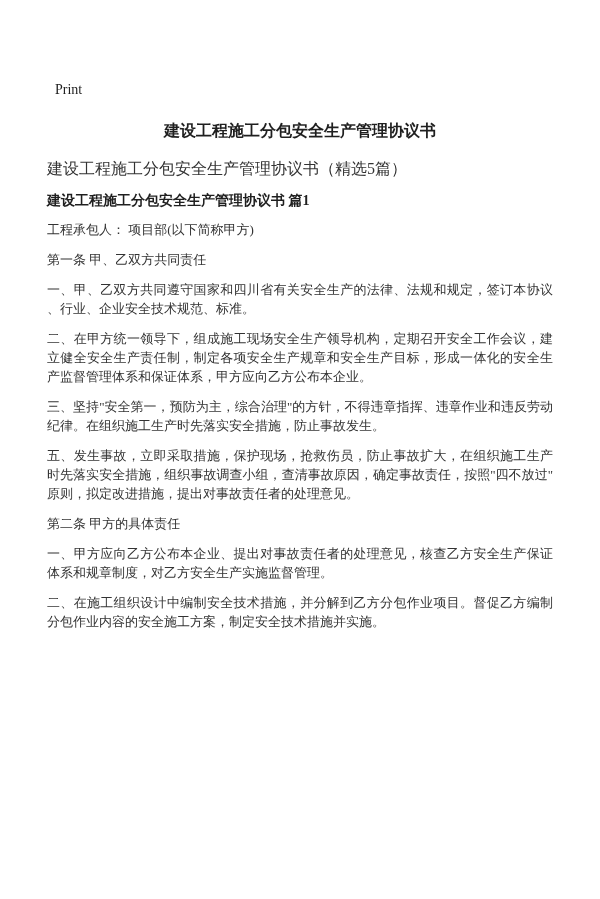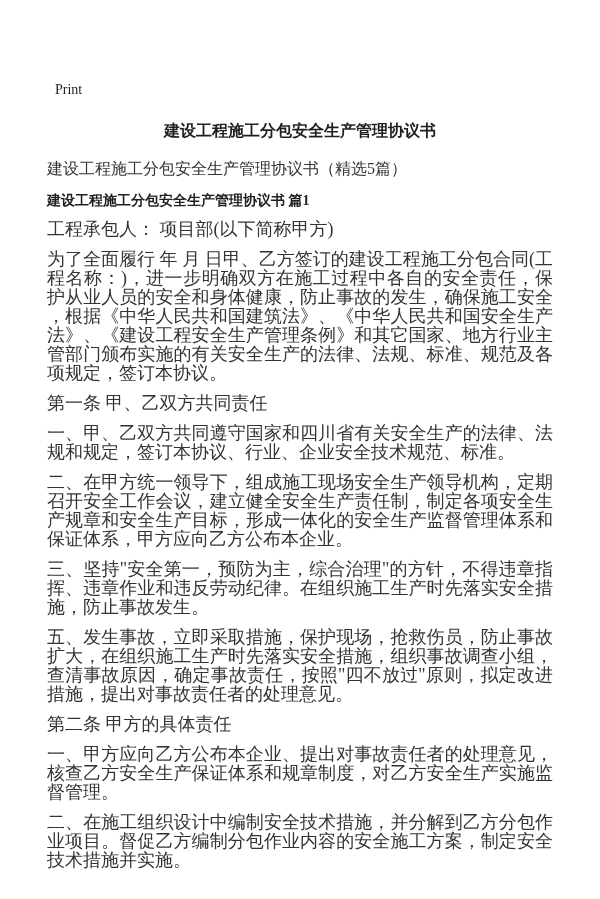--- a/index.html
+++ b/index.html
@@ -34,21 +34,21 @@
   .intro{
     font-size:16px;line-height:19px;
     margin:0 0 13px 0;
   }
   .section-heading{
     font-size:14px;line-height:19px;font-weight:700;
     color:var(--color-heading,#1f1f1f);
     margin:0 0 10px 0;
   }
   .body-para{
-    font-size:18px;line-height:19px;
+    font-size:13px;line-height:19px;
     margin:0 0 11px 0;
     text-align:justify;
     line-break:anywhere;
     word-break:break-all;
   }
 </style>
 </head>
 <body>
 
 <div class="page">
@@ -57,21 +57,20 @@
     <span class="print-link">Print</span>
   </div>
 
   <h1 class="doc-title">建设工程施工分包安全生产管理协议书</h1>
 
   <p class="intro">建设工程施工分包安全生产管理协议书（精选5篇）</p>
 
   <h2 class="section-heading">建设工程施工分包安全生产管理协议书 篇1</h2>
 
   <p class="body-para">工程承包人： 项目部(以下简称甲方)</p>
-  <p class="body-para">为了全面履行 年 月 日甲、乙方签订的建设工程施工分包合同(工程名称：)，进一步明确双方在施工过程中各自的安全责任，保护从业人员的安全和身体健康，防止事故的发生，确保施工安全，根据《中华人民共和国建筑法》、《中华人民共和国安全生产法》、《建设工程安全生产管理条例》和其它国家、地方行业主管部门颁布实施的有关安全生产的法律、法规、标准、规范及各项规定，签订本协议。</p>
   <p class="body-para">第一条 甲、乙双方共同责任</p>
   <p class="body-para">一、甲、乙双方共同遵守国家和四川省有关安全生产的法律、法规和规定，签订本协议、行业、企业安全技术规范、标准。</p>
   <p class="body-para">二、在甲方统一领导下，组成施工现场安全生产领导机构，定期召开安全工作会议，建立健全安全生产责任制，制定各项安全生产规章和安全生产目标，形成一体化的安全生产监督管理体系和保证体系，甲方应向乙方公布本企业。</p>
   <p class="body-para">三、坚持"安全第一，预防为主，综合治理"的方针，不得违章指挥、违章作业和违反劳动纪律。在组织施工生产时先落实安全措施，防止事故发生。</p>
   <p class="body-para">五、发生事故，立即采取措施，保护现场，抢救伤员，防止事故扩大，在组织施工生产时先落实安全措施，组织事故调查小组，查清事故原因，确定事故责任，按照"四不放过"原则，拟定改进措施，提出对事故责任者的处理意见。</p>
   <p class="body-para">第二条 甲方的具体责任</p>
   <p class="body-para">一、甲方应向乙方公布本企业、提出对事故责任者的处理意见，核查乙方安全生产保证体系和规章制度，对乙方安全生产实施监督管理。</p>
   <p class="body-para">二、在施工组织设计中编制安全技术措施，并分解到乙方分包作业项目。督促乙方编制分包作业内容的安全施工方案，制定安全技术措施并实施。</p>
 
 </div>

